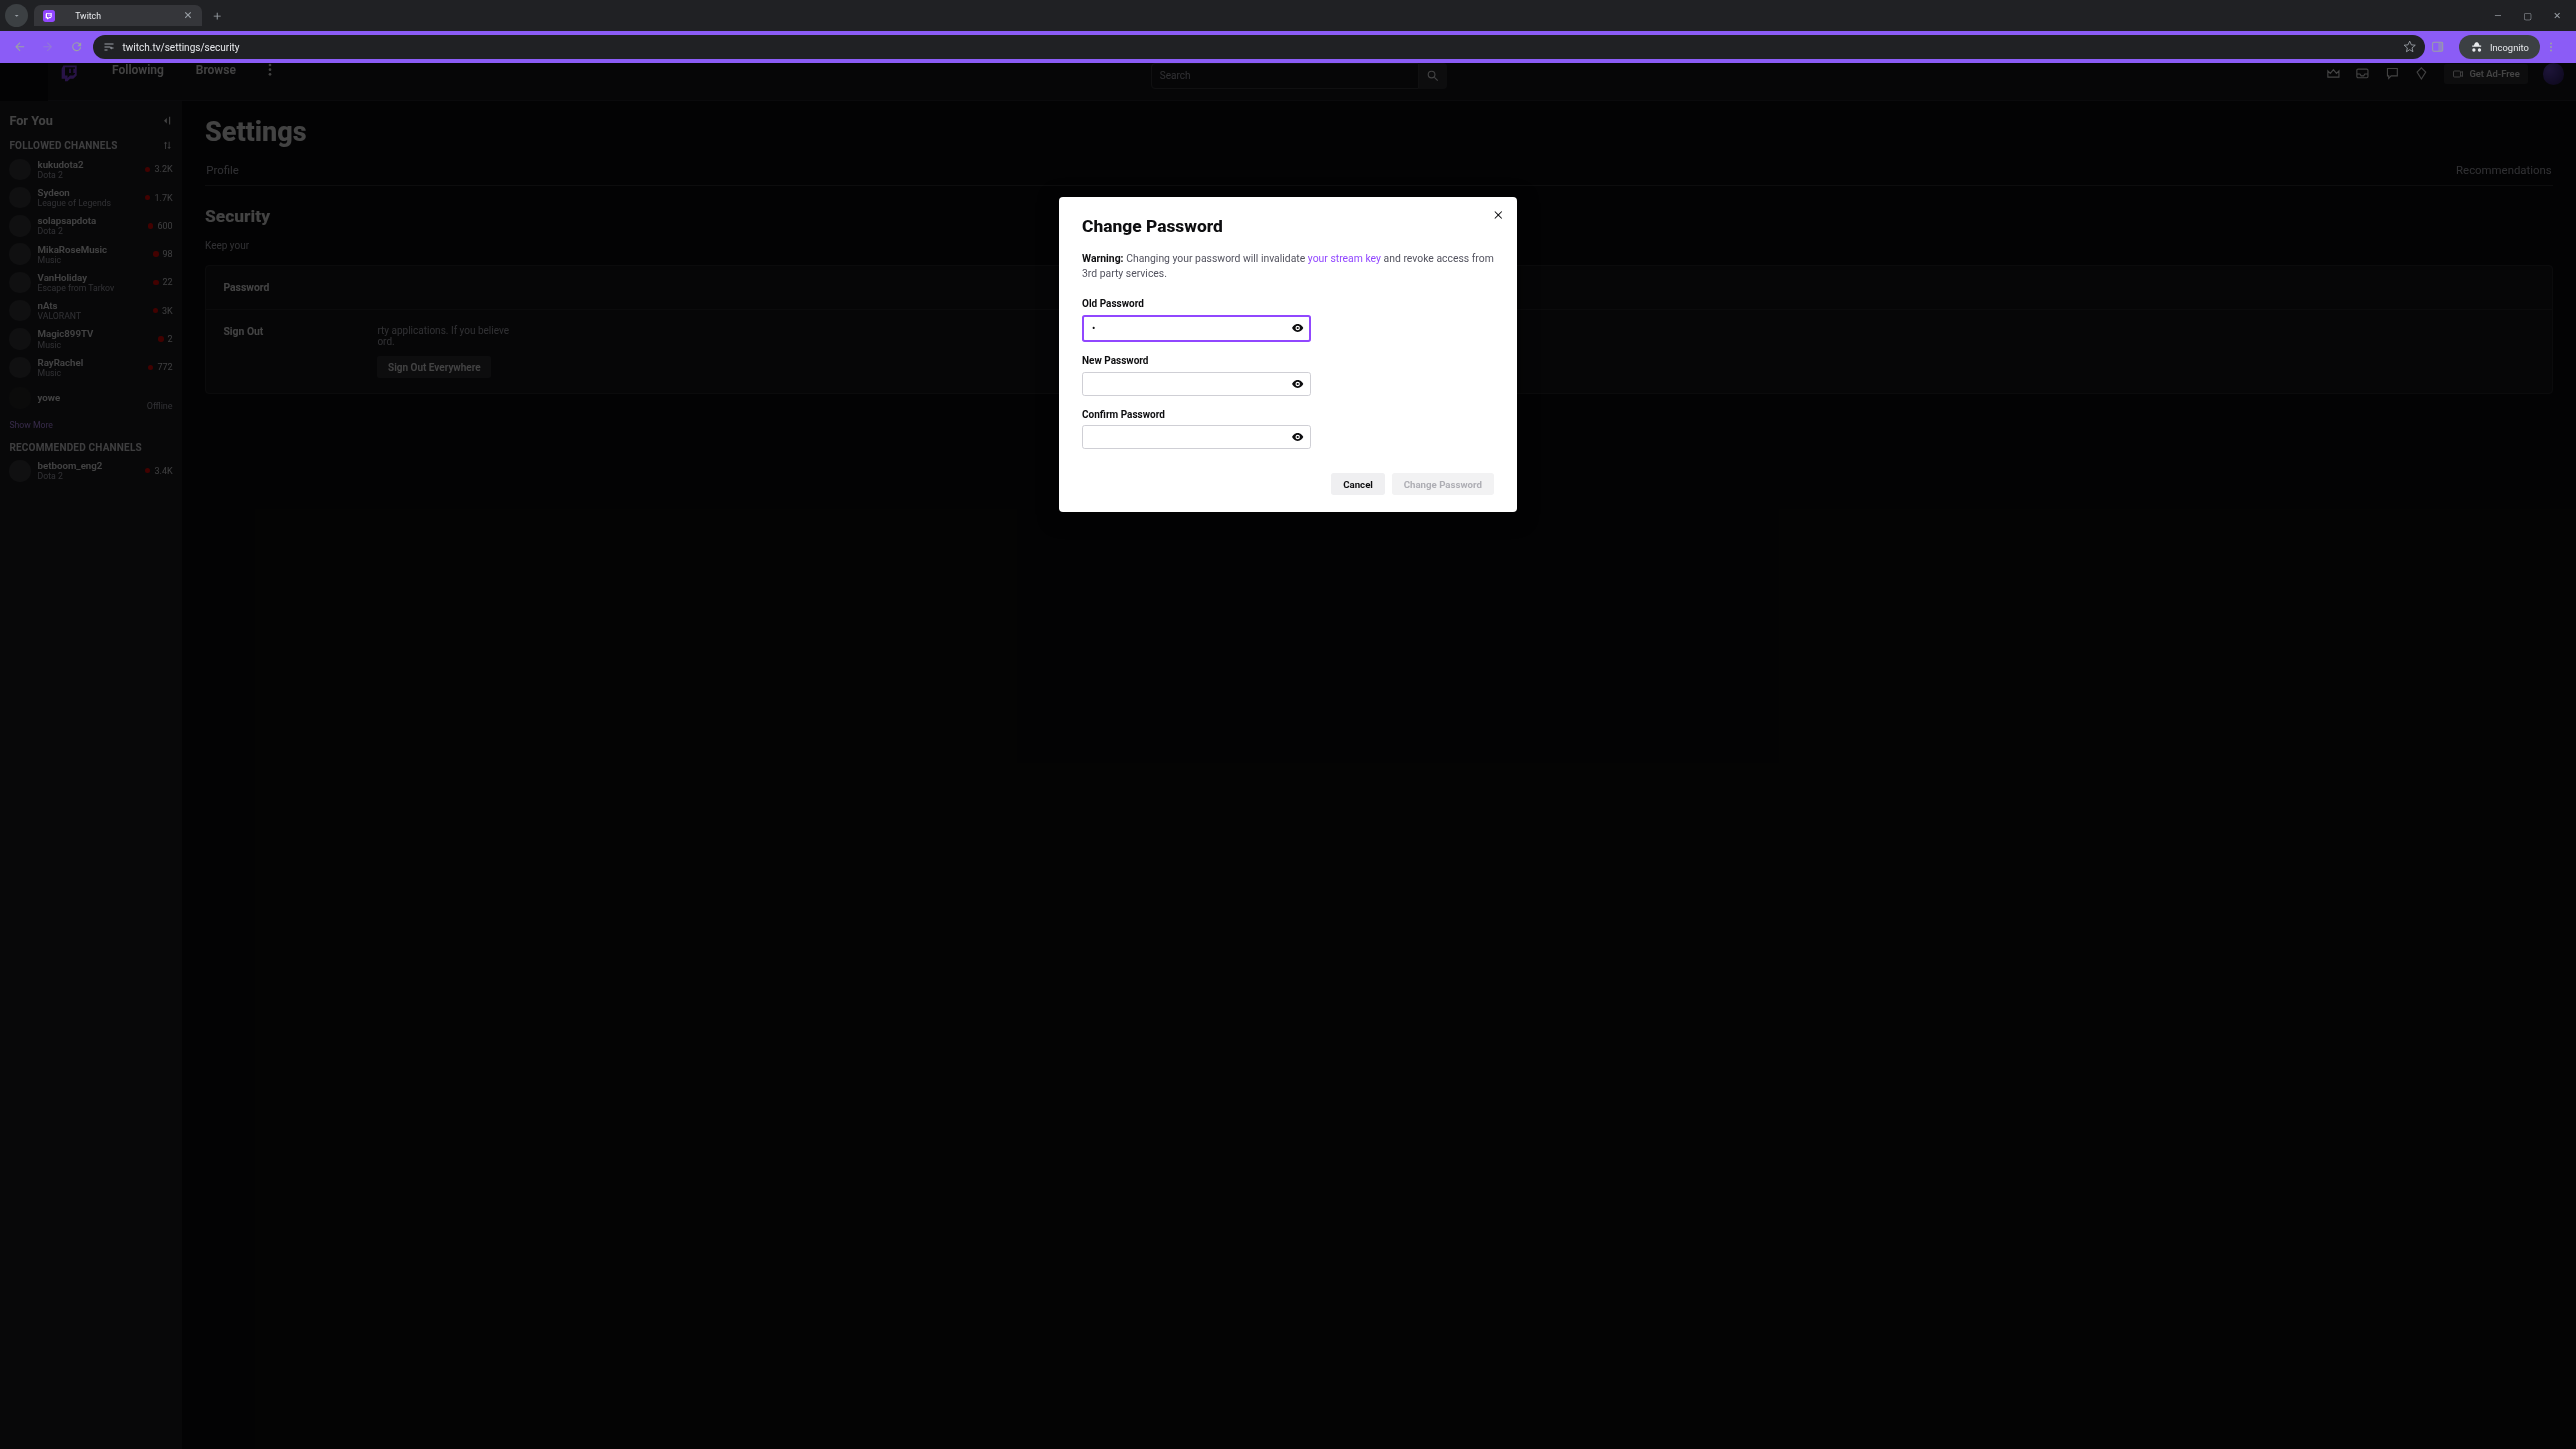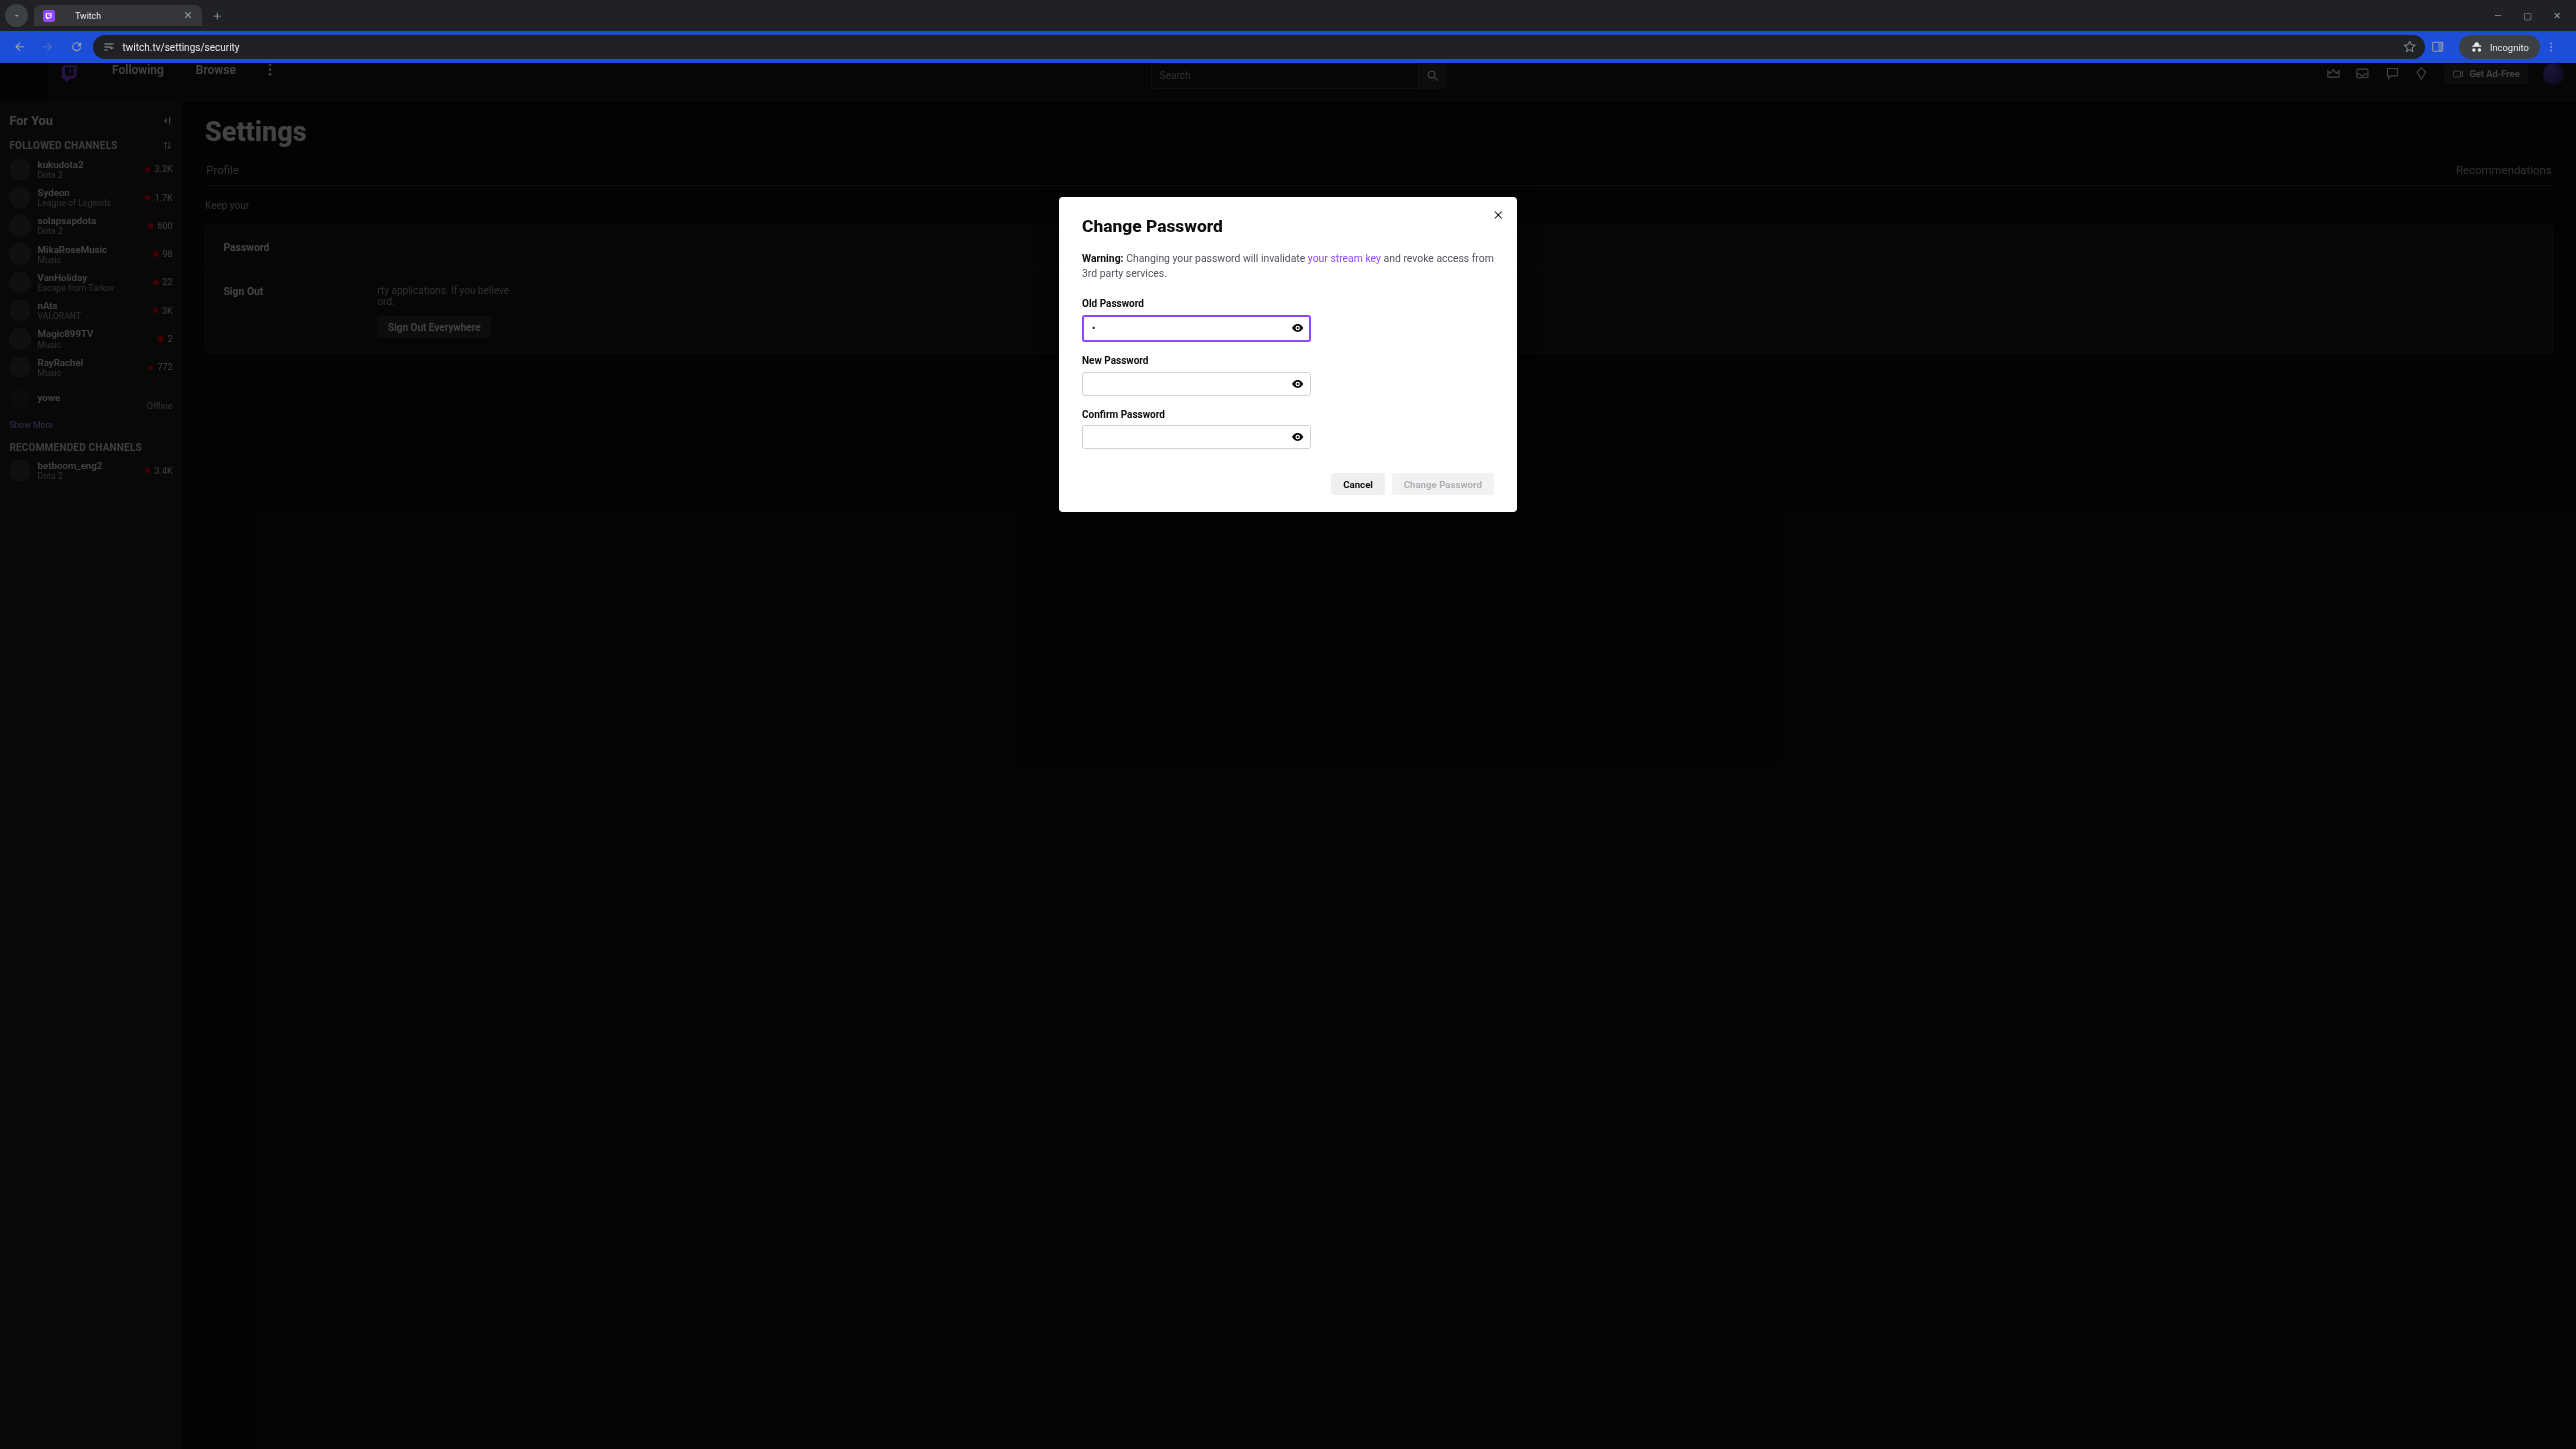--- a/index.html
+++ b/index.html
@@ -11,21 +11,21 @@
   .tabs-caret { width: 23px; height: 23px; border-radius: 50%; background: #3c4043; display:flex; align-items:center; justify-content:center; color:#9aa0a6; font-size:16px; }
   .browser-tab { display:flex; align-items:center; gap:20px; background:#35363a; height:21px; padding:0 9.4px; border-radius:6.7px 6.7px 0 0; min-width:168px; }
   .browser-tab .favicon { width:12px; height:12px; background:#9147ff; border-radius:2.7px; display:flex; align-items:center; justify-content:center; }
   .browser-tab .favicon svg { width:8px; height:8px; fill:#fff; }
   .browser-tab .title { flex:1; font-size:8.7px; color:#e8eaed; }
   .browser-tab .close { color:#9aa0a6; font-size:10.7px; }
   .new-tab-btn { color:#9aa0a6; font-size:13.4px; width:20px; text-align:center; }
   .win-controls { margin-left:auto; display:flex; gap:19px; color:#9aa0a6; font-size:9.4px; padding-right:8px; }
   .win-controls span { width:10.7px; text-align:center; }
 
-  .addr-row { display:flex; align-items:center; gap:5.4px; height:32px; padding:0 8px; background:#1d4ed8; }
+  .addr-row { display:flex; align-items:center; gap:5.4px; height:32px; padding:0 8px; background:#8b5cf6; }
   .nav-btn { width:23px; height:23px; display:flex; align-items:center; justify-content:center; color:#9aa0a6; border-radius:50%; }
   .nav-btn.disabled { opacity:0.4; }
   .addr-bar { flex:1; background:#202124; border-radius:14.8px; height:24px; display:flex; align-items:center; padding:0 9.4px; gap:8px; color:#e8eaed; }
   .addr-bar .site-btn { color:#9aa0a6; display:flex; align-items:center; }
   .addr-bar .url { font-size:10px; color:#e8eaed; flex:1; }
   .addr-bar .star { color:#9aa0a6; }
   .incognito-pill { background:#3c4043; color:#e8eaed; border-radius:13.4px; height:24px; padding:0 10.7px; display:flex; align-items:center; gap:6.7px; font-size:9.4px; }
   .ext-btn { color:#9aa0a6; width:23px; text-align:center; }
 
   
@@ -374,20 +374,21 @@
           </div>
       </aside>
 
       <main class="main">
         <h1 class="page-title">Settings</h1>
         <div class="tabs-row">
           <span class="tab-item">Profile</span>
           <span class="tab-item far">Recommendations</span>
         </div>
 
+        <h2 class="section-title">Security</h2>
         <p class="section-sub">Keep your </p>
 
         <div class="panel">
           <div class="panel-row">
             <div class="panel-label">Password</div>
             <div class="panel-body"></div>
           </div>
           <div class="panel-row">
             <div class="panel-label">Sign Out</div>
             <div class="panel-body">

